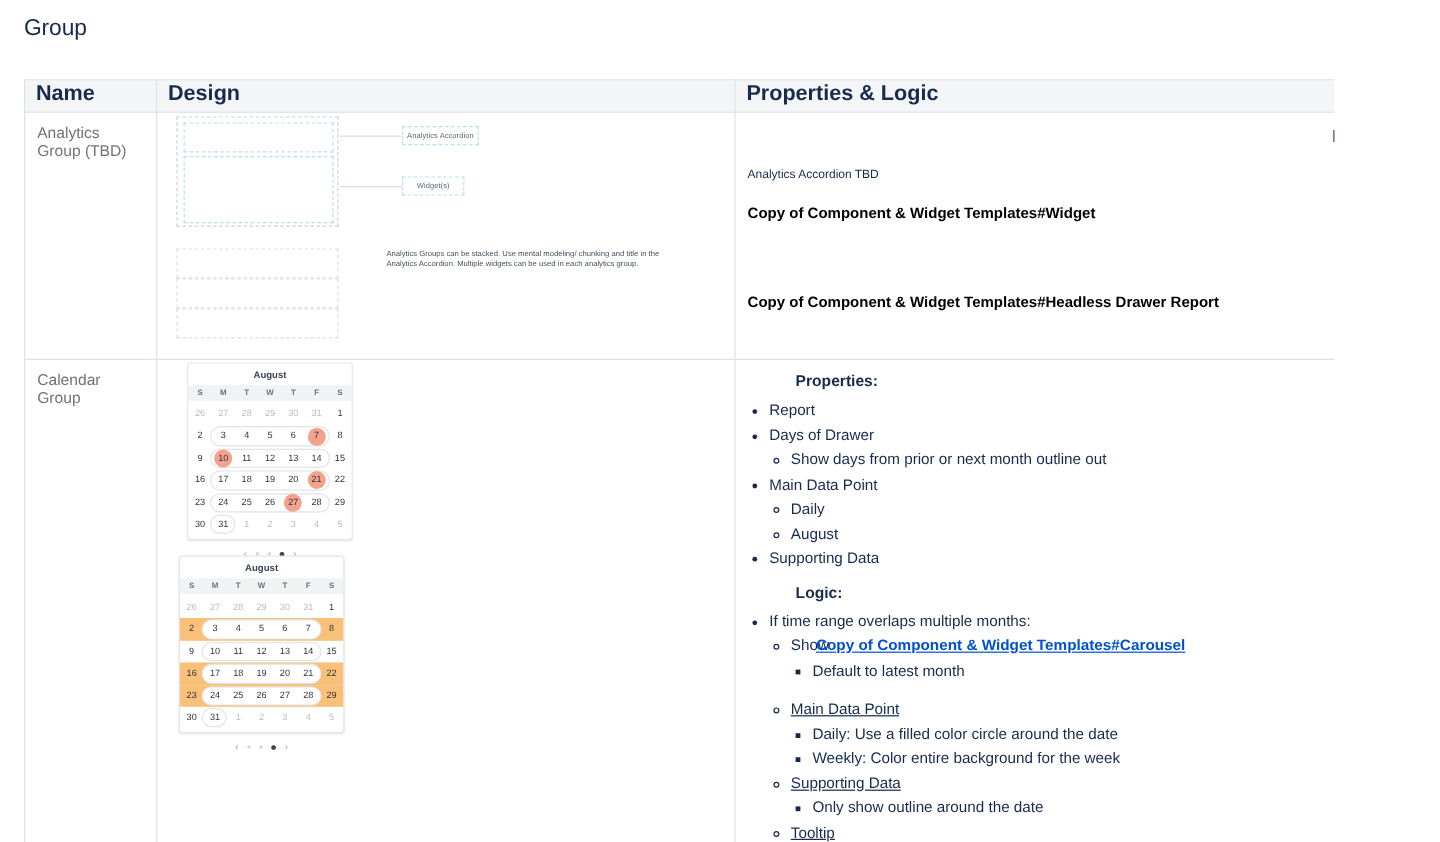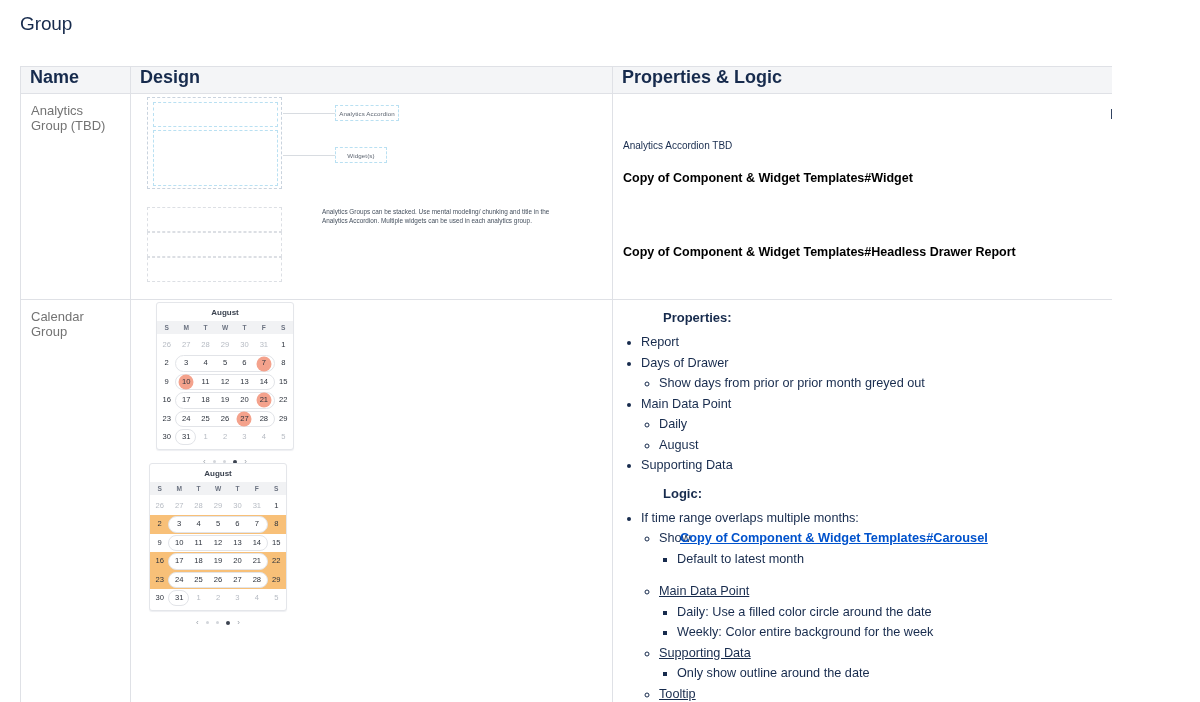--- a/index.html
+++ b/index.html
@@ -462,21 +462,21 @@
 
         <td>
           <div class="cell props r2-props">
 
             <div class="hdr-b"><span>Properties</span>:</div>
 
             <ul>
               <li>Report</li>
               <li>Days of Drawer</li>
               <ul>
-                <li>Show days from prior or prior month greyed out</li>
+                <li>Show days from prior or next month outline out</li>
               </ul>
               <li>Main Data Point</li>
               <ul>
                 <li>Daily</li>
                 <li>August</li>
               </ul>
               <li>Supporting Data</li>
             </ul>
 
             <div class="hdr-b"><span>Logic</span>:</div>

